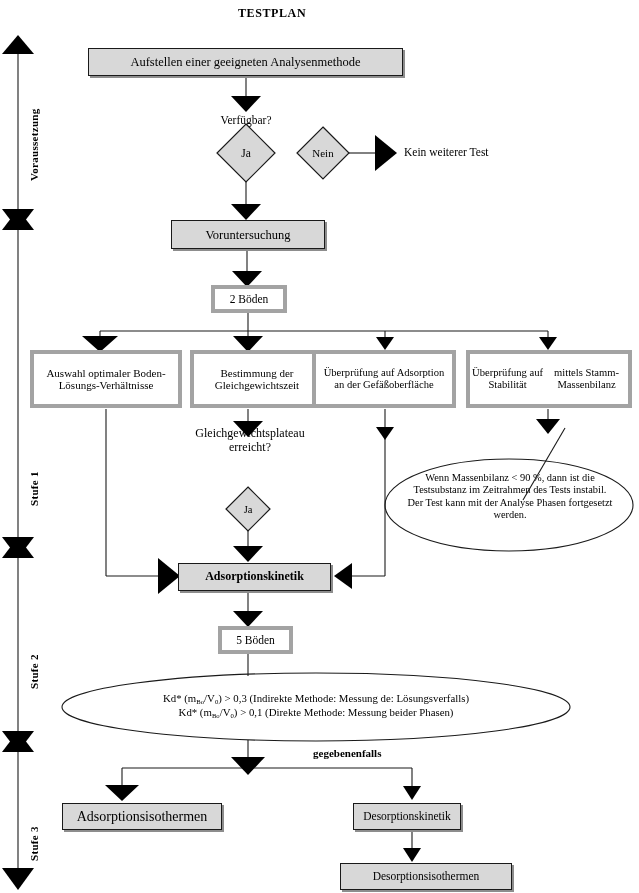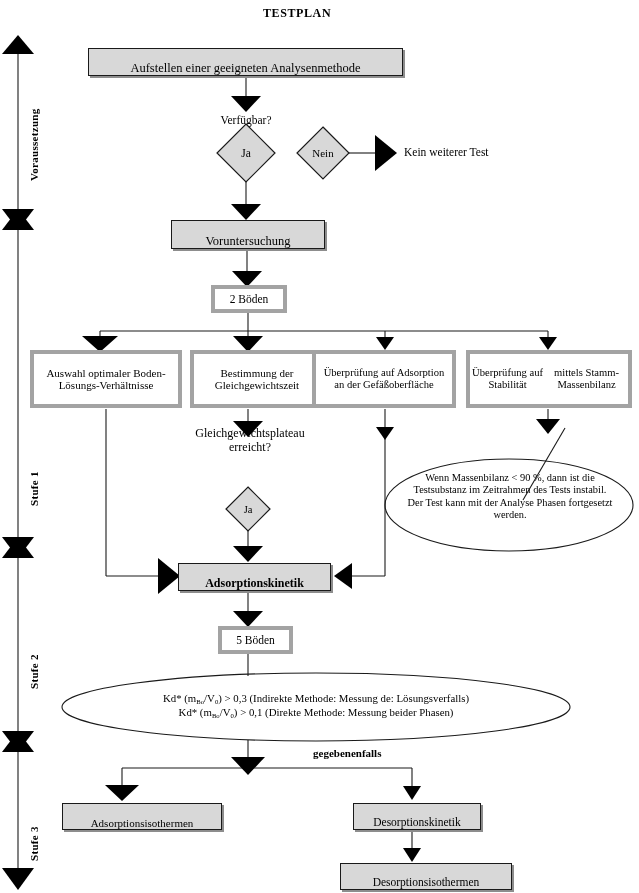--- a/index.html
+++ b/index.html
@@ -32,21 +32,20 @@
     display: flex;
     align-items: center;
     justify-content: center;
     text-align: center;
     line-height: 1.12;
   }
   .box-shaded {
     background: #d8d8d8;
     border: 1px solid #1a1a1a;
     box-shadow: 2px 2px 0 0 #8d8d8d;
-    align-items: flex-end;
   }
   .box-plain {
     background: #ffffff;
     border: 4px solid #a3a3a3;
   }
   .diamond-wrap {
     position: absolute;
   }
   .diamond {
     position: absolute;
@@ -80,21 +79,20 @@
     position: absolute;
     text-align: center;
     line-height: 1.2;
     white-space: nowrap;
   }
   .title {
     position: absolute;
     font-weight: bold;
     letter-spacing: 0.6px;
     white-space: nowrap;
-    margin-left: 25px;
   }
   sub {
     font-size: 0.62em;
     vertical-align: -0.25em;
   }
 </style>
 </head>
 <body>
 
 <div id="page">
@@ -310,25 +308,25 @@
     <div>
       <span>Kd* (m</span><sub>Bo</sub><span>/V</span><sub>0</sub><span>) &gt; 0,3 (Indirekte Methode: Messung de: Lösungsverfalls)</span>
     </div>
     <div>
       <span>Kd* (m</span><sub>Bo</sub><span>/V</span><sub>0</sub><span>) &gt; 0,1 (Direkte Methode: Messung beider Phasen)</span>
     </div>
   </div>
 
   <div class="plain-text" style="left:313px; top:747px; width:120px; font-size:11px; text-align:left;font-weight:bold;">gegebenenfalls</div>
 
-  <div class="node box-shaded" style="left:62px; top:803px; width:160px; height:27px; font-size:11px;">
+  <div class="node box-shaded" style="left:62px; top:803px; width:160px; height:27px; font-size:14px;">
     <span>Adsorptionsisothermen</span>
   </div>
 
-  <div class="node box-shaded" style="left:353px; top:803px; width:128px; height:27px; font-size:11.5px;">
+  <div class="node box-shaded" style="left:353px; top:803px; width:108px; height:27px; font-size:11.5px;">
     <span>Desorptionskinetik</span>
   </div>
 
   <div class="node box-shaded" style="left:340px; top:863px; width:172px; height:27px; font-size:11.5px;">
     <span>Desorptionsisothermen</span>
   </div>
 
 </div>
 
 </body></html>

